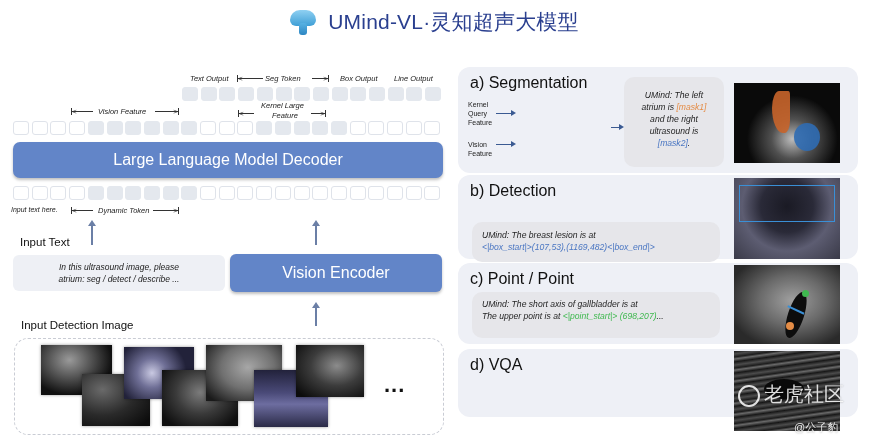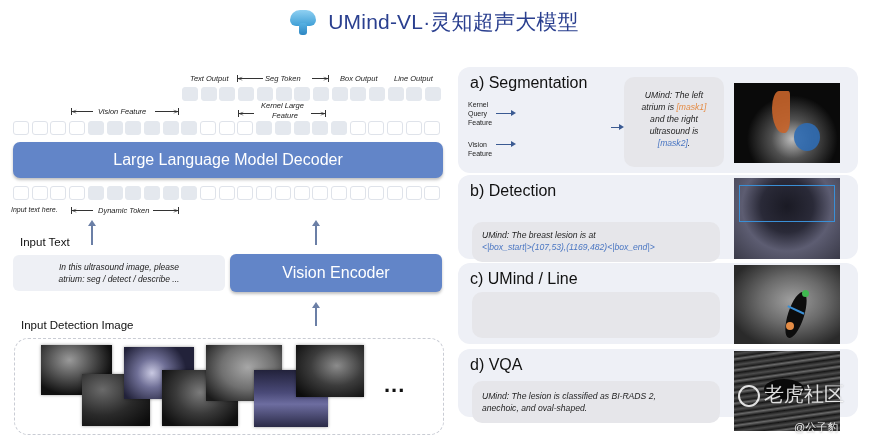--- a/index.html
+++ b/index.html
@@ -244,37 +244,35 @@
   <div class="bubble" style="left:14px;top:37px;width:248px;height:40px;margin-top:10px;">
     <div>UMind: The breast lesion is at</div>
     <div class="blue">&lt;|box_start|&gt;(107,53),(1169,482)&lt;|box_end|&gt;</div>
   </div>
   <div class="thumb" style="top:3px;height:81px;background:radial-gradient(ellipse at 50% 35%, #1a1a24 0%, #2a2a38 35%, #5d5d72 60%, #3a3a48 100%);">
     <div style="position:absolute;left:5px;top:7px;width:96px;height:37px;border:1.5px solid #3a8fd6;"></div>
   </div>
 </div>
 
 <div class="card" style="top:263px;height:81px;">
-  <div class="card-title">c) UMind / Line</div>
+  <div class="card-title">c) Point / Point</div>
   <div class="bubble" style="left:14px;top:29px;width:248px;height:46px;padding:6px 10px;">
+    <div>UMind: The short axis of gallbladder is at</div>
+    <div><span>The upper point is at </span><span class="green">&lt;|point_start|&gt; (698,207)</span><span>...</span></div>
   </div>
   <div class="thumb" style="top:2px;height:79px;background:radial-gradient(ellipse at 55% 45%, #a0a0a0 0%, #6a6a6a 40%, #2a2a2a 80%);">
     <div style="position:absolute;left:54px;top:26px;width:16px;height:48px;background:#0d0d0d;border-radius:50%;transform:rotate(18deg);"></div>
     <div style="position:absolute;left:68px;top:25px;width:7px;height:7px;background:#3fb84f;border-radius:50%;"></div>
     <div style="position:absolute;left:52px;top:57px;width:8px;height:8px;background:#e48c46;border-radius:50%;"></div>
     <div style="position:absolute;left:53px;top:44px;width:18px;height:1.5px;background:#3a8fd6;transform:rotate(25deg);"></div>
   </div>
 </div>
 
 <div class="card" style="top:349px;height:68px;">
   <div class="card-title">d) VQA</div>
-  <div class="bubble" style="left:14px;top:32px;width:248px;height:42px;padding:9px 10px;">
-    <div>UMind: The lesion is classified as BI-RADS 2,</div>
-    <div>anechoic, and oval-shaped.</div>
-  </div>
   <div class="thumb" style="top:2px;height:80px;background:repeating-linear-gradient(172deg, #1a1a1a 0px, #4c4c4c 3px, #1c1c1c 6px, #6a6a6a 8px, #151515 11px);">
     <div style="position:absolute;left:30px;top:28px;width:40px;height:20px;background:#0a0a0a;border-radius:50%;"></div>
   </div>
 </div>
 
 <div class="watermark" style="left:738px;top:381px;">
   <span style="display:inline-block;width:22px;height:22px;border:2px solid rgba(255,255,255,0.85);border-radius:50%;vertical-align:middle;margin-right:4px;"></span><span>老虎社区</span>
 </div>
 <div class="watermark2" style="left:794px;top:420px;">@公子豹</div>
 

